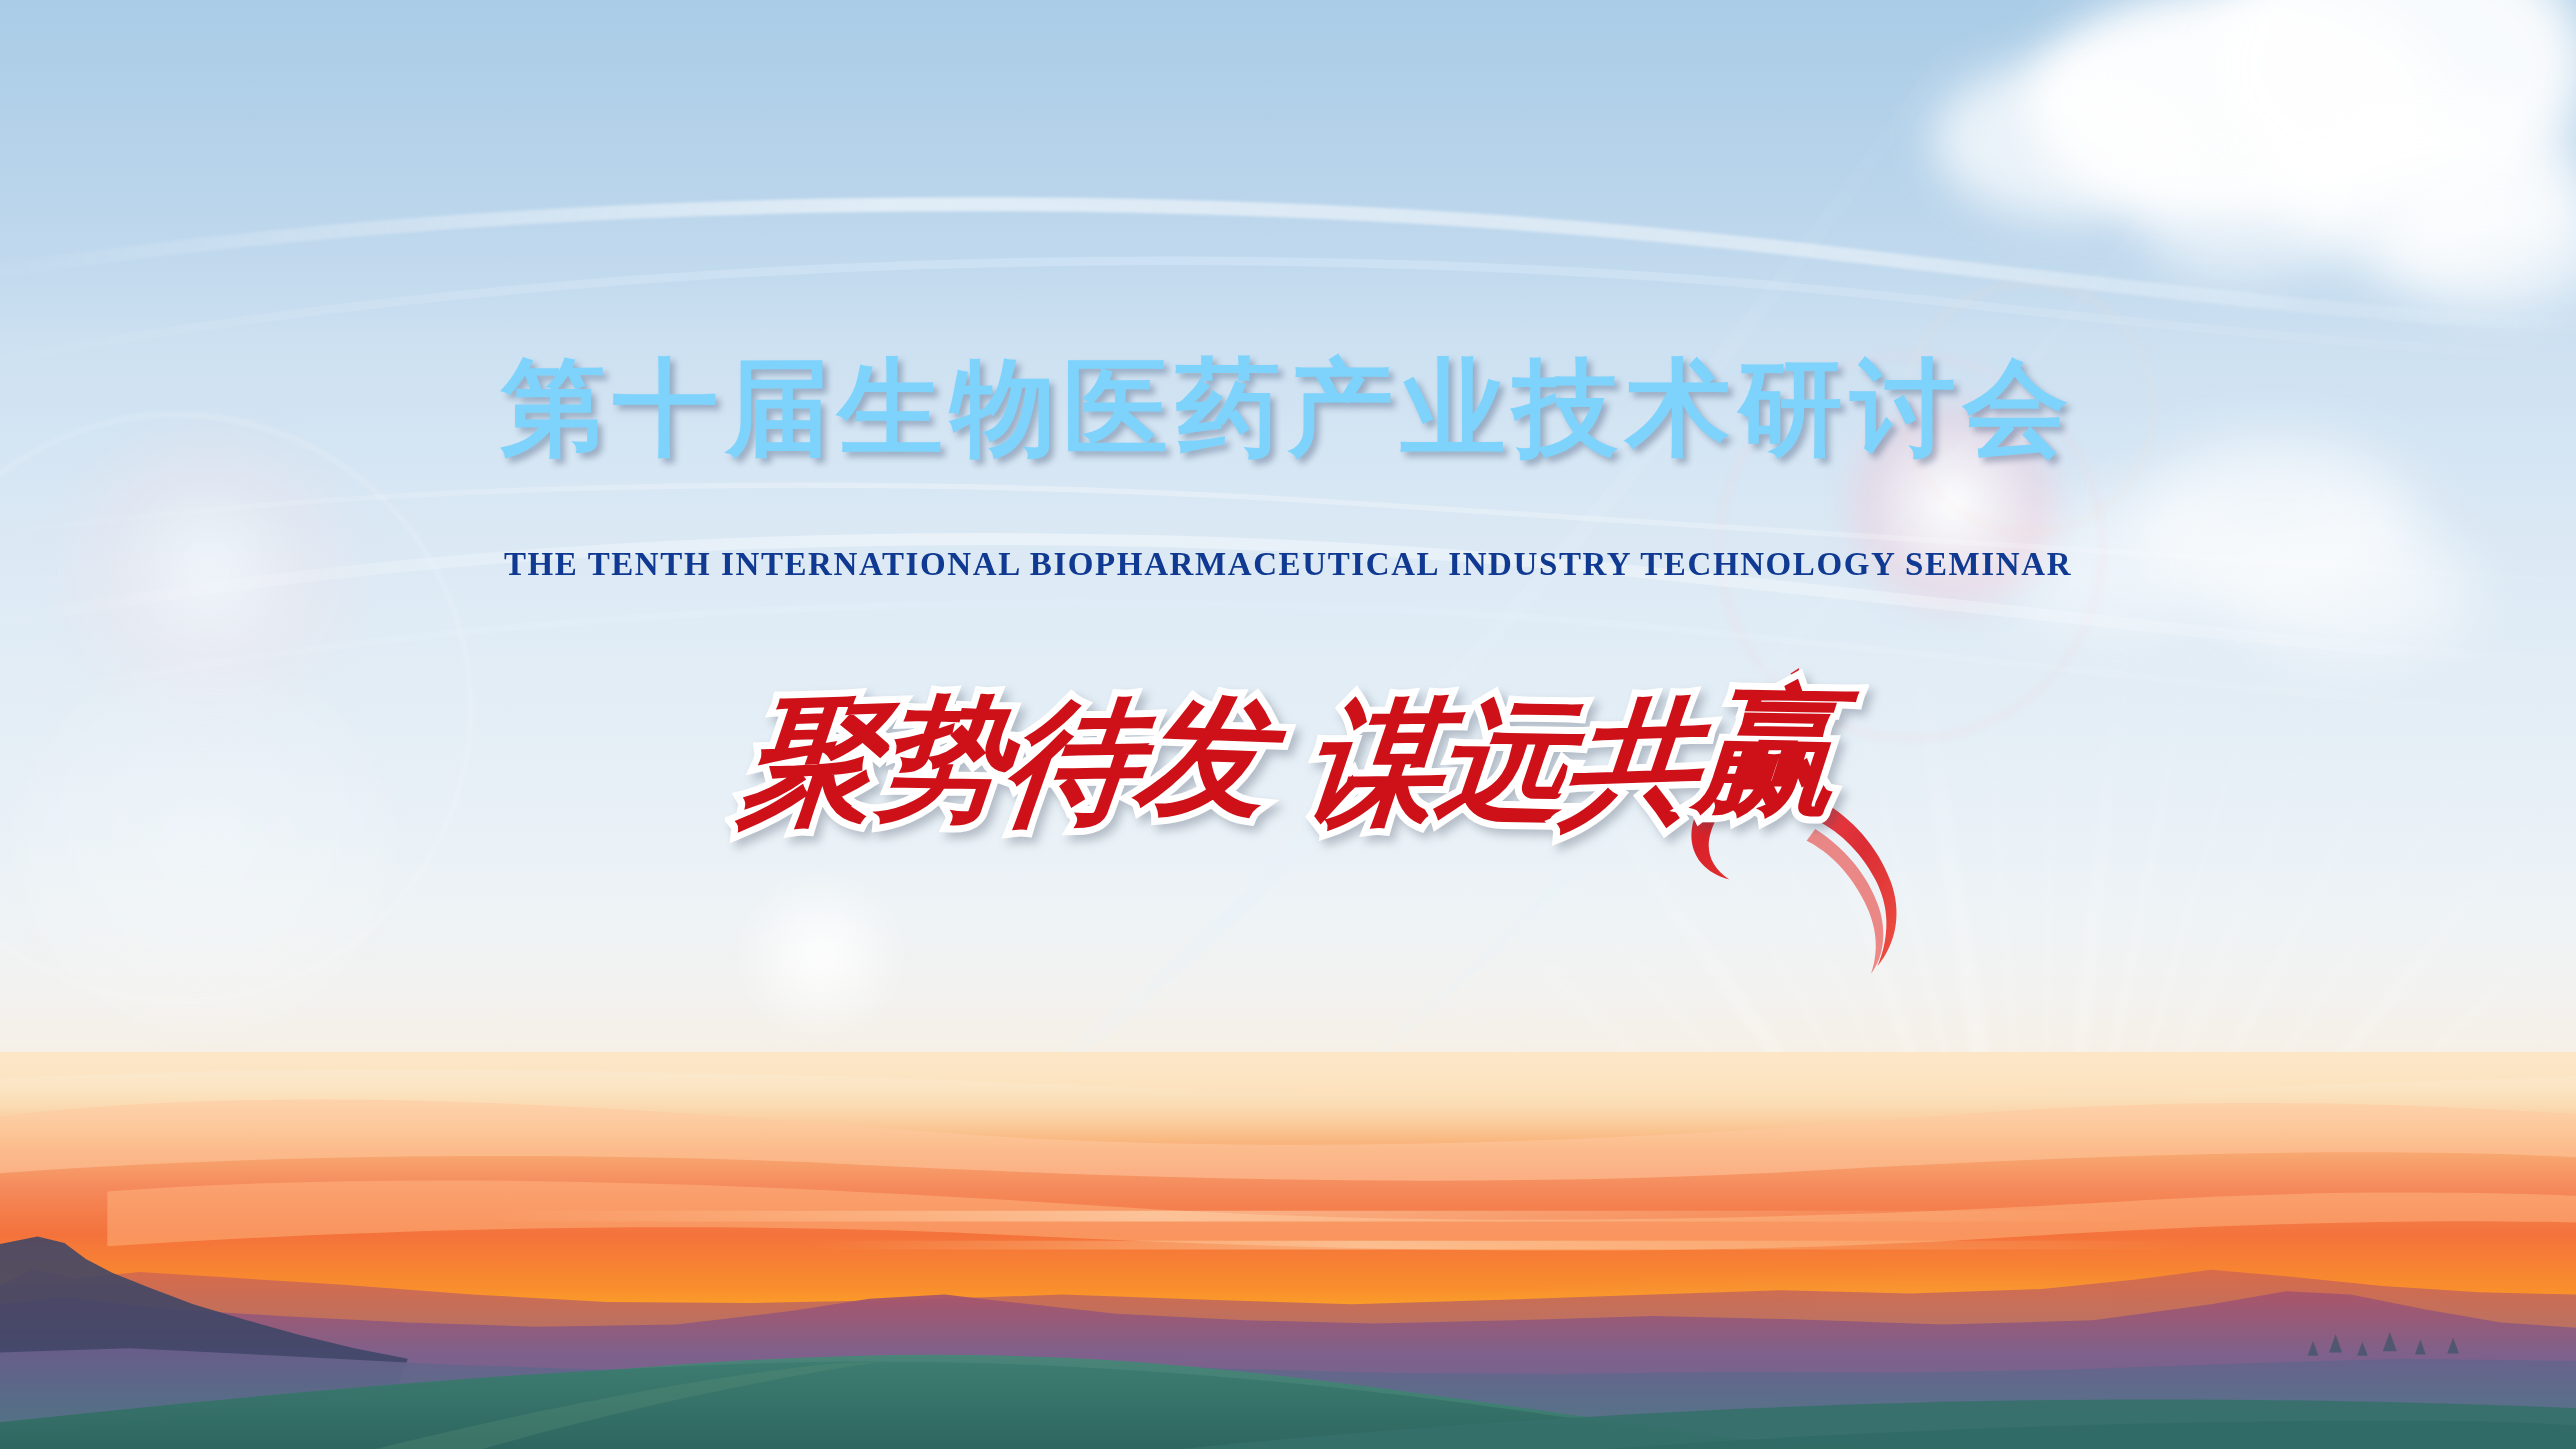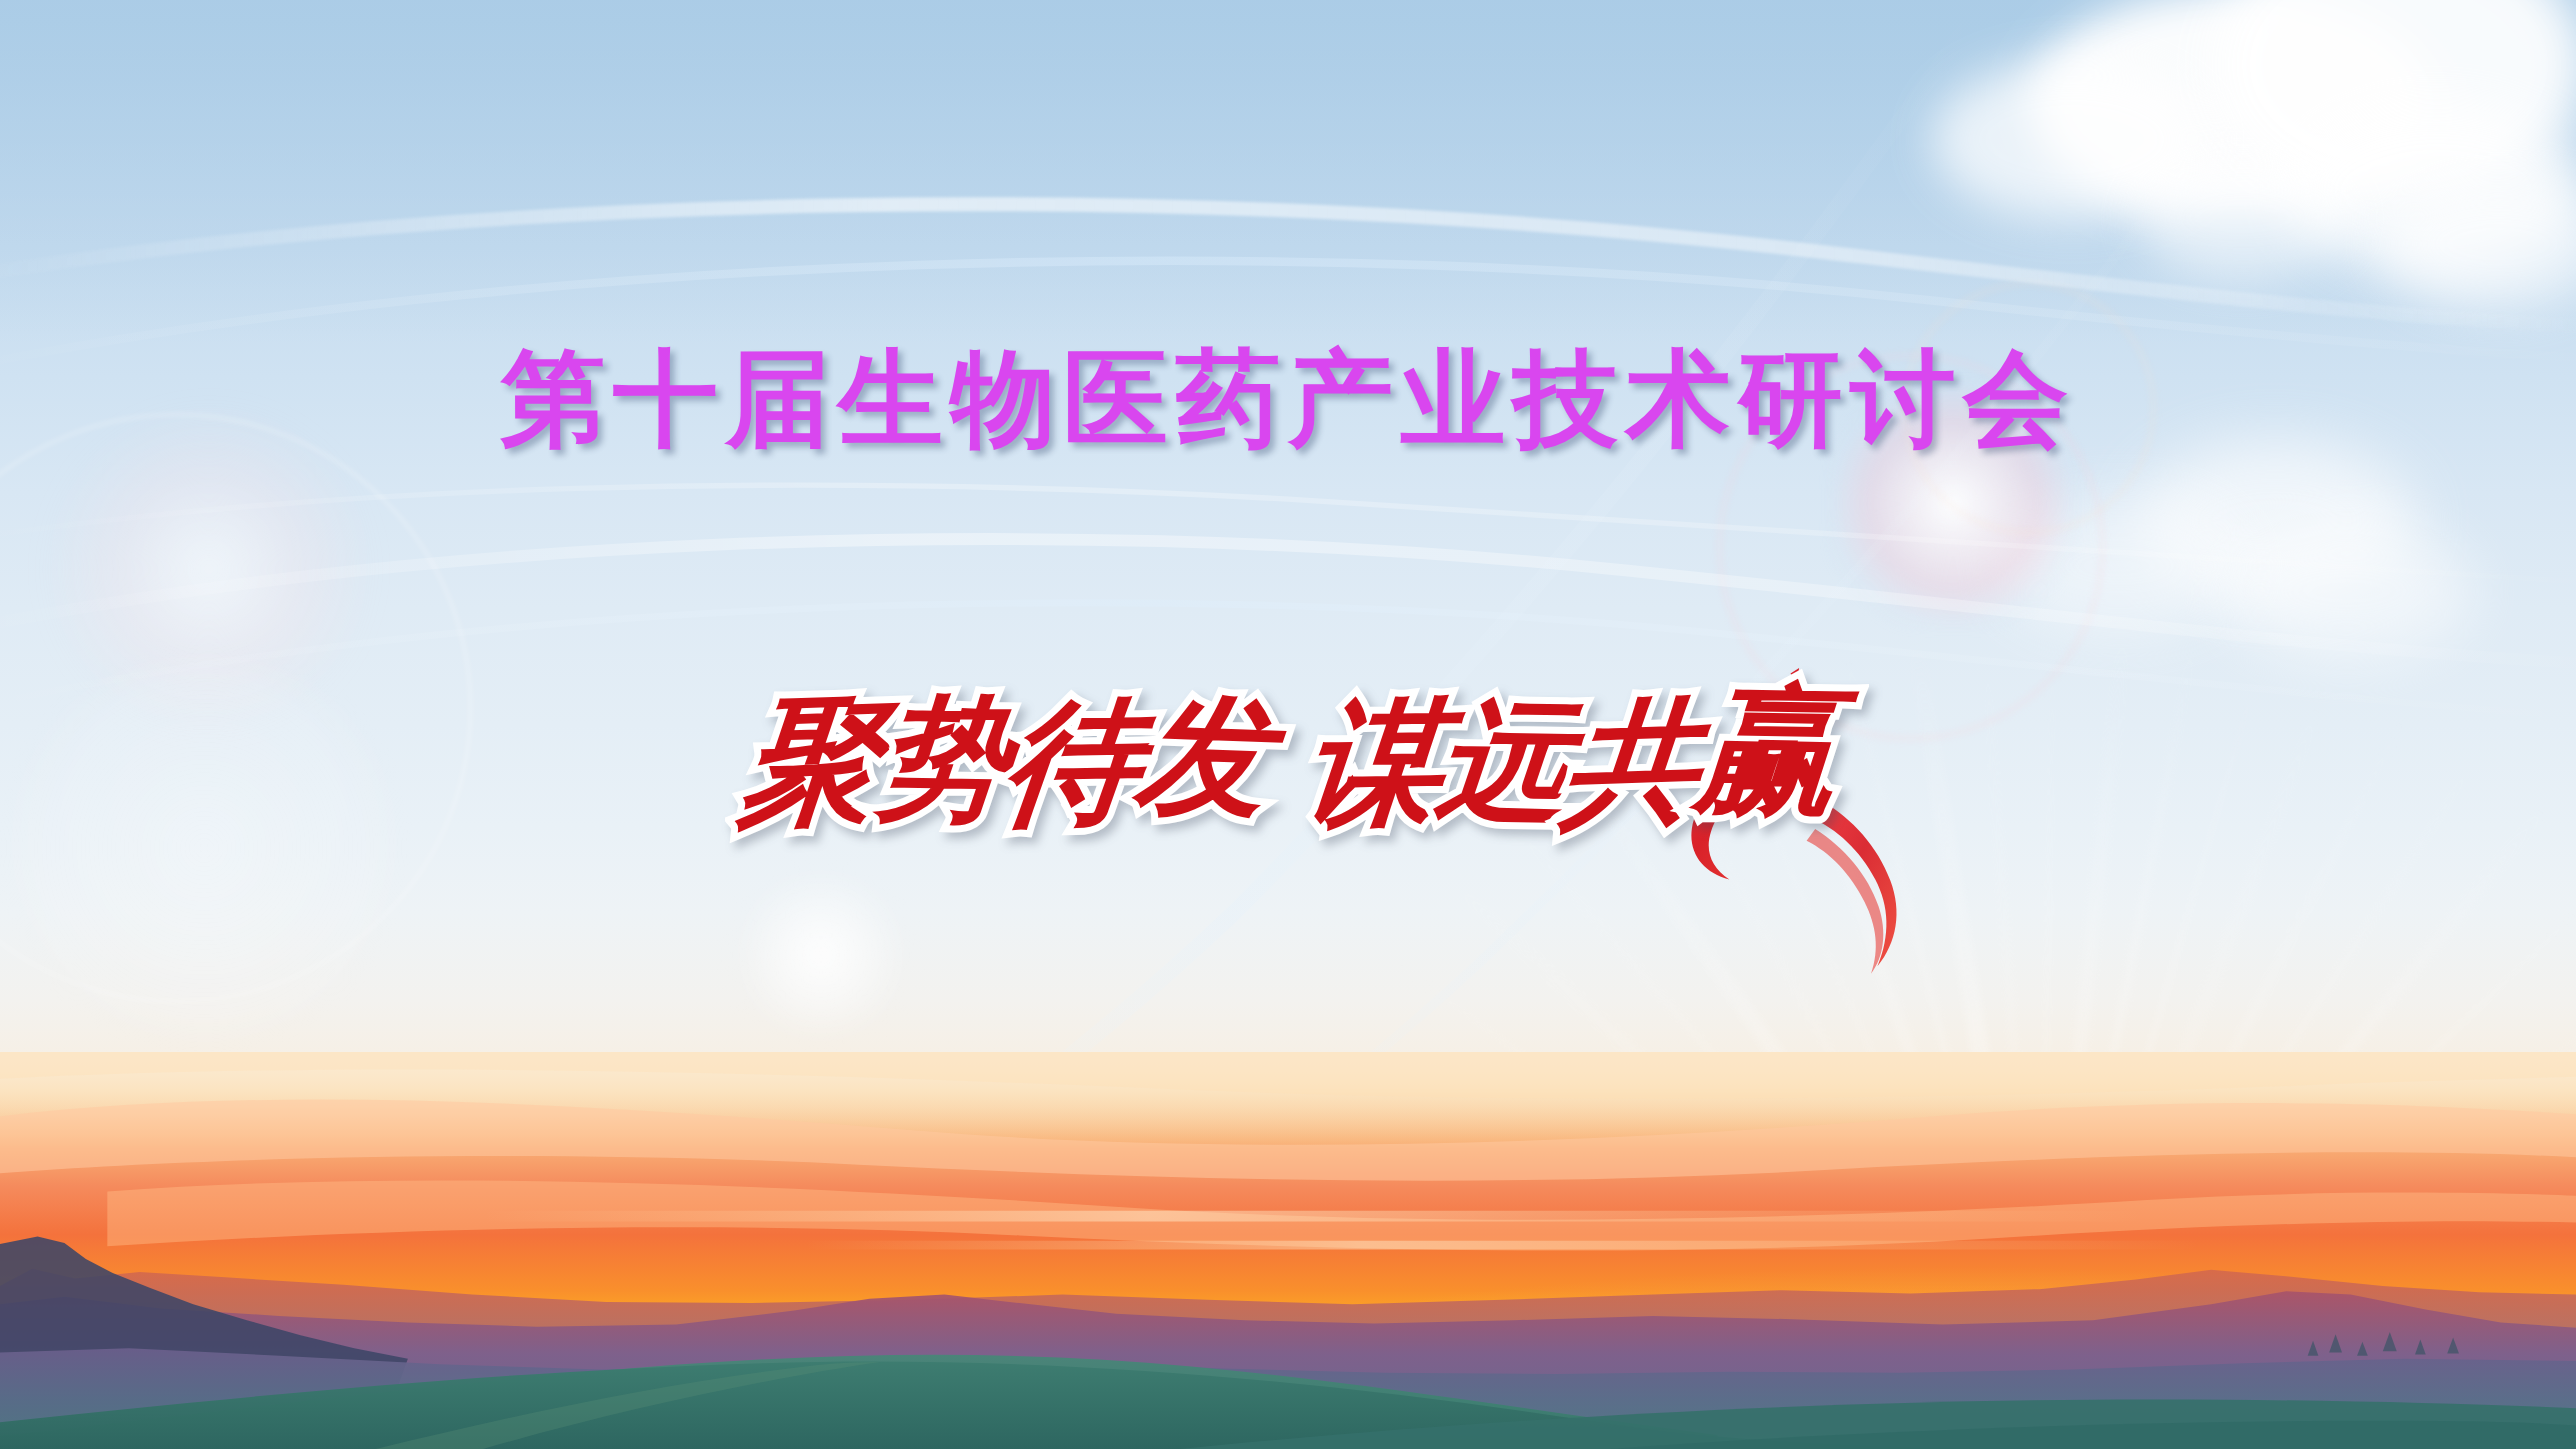--- a/index.html
+++ b/index.html
@@ -114,25 +114,25 @@
   .streaks svg{position:absolute;left:0;top:0;width:2576px;height:1449px;}
 
   
   .land{position:absolute;left:0;bottom:0;width:100%;height:397px;overflow:hidden;}
   .land svg{position:absolute;left:0;top:0;width:2576px;height:397px;}
 
   
   .title{
     position:absolute;left:0;top:355px;width:100%;
     text-align:center;
-    font-family:Liberation Mono, monospace;
+    font-family:Liberation Sans, sans-serif;
     font-weight:700;
     font-size:105px;
     letter-spacing:7.5px;
-    color:#d946ef;
+    color:#7dd3fc;
     text-shadow:4.8px 4.8px 5.9px rgba(40,60,100,.33);
     white-space:nowrap;
     line-height:1;
   }
   .subtitle{
     position:absolute;left:0;top:546px;width:100%;
     text-align:center;
     font-family:"Liberation Serif","DejaVu Serif",serif;
     font-weight:700;
     font-size:33px;
@@ -280,20 +280,21 @@
       <path d="M-100,690 C1000,470 2400,430 3600,560 C4100,615 4600,660 4900,670" fill="none" stroke="url(#sg2)" stroke-width="16" opacity=".6"></path>
       <path d="M-100,1180 C700,1010 1900,950 3000,1060 C3800,1140 4400,1220 4900,1240" fill="none" stroke="url(#sg)" stroke-width="22" opacity=".55"></path>
       <path d="M-100,1330 C800,1120 2100,1070 3200,1180 C3900,1250 4500,1320 4900,1340" fill="none" stroke="url(#sg2)" stroke-width="13" opacity=".5"></path>
       <path d="M-100,1010 C600,900 1500,880 2400,930 C3200,975 4000,1040 4900,1090" fill="none" stroke="url(#sg)" stroke-width="10" opacity=".4"></path>
       <path d="M3700,0 C3350,500 2900,1100 2300,1700 C1900,2080 1500,2330 1150,2520" fill="none" stroke="url(#sg2)" stroke-width="30" opacity=".30"></path>
       <path d="M4250,60 C3900,560 3400,1180 2750,1800 C2350,2170 1950,2420 1600,2600" fill="none" stroke="url(#sg2)" stroke-width="18" opacity=".22"></path>
     </svg>
   </div>
 
   <div class="title">第十届生物医药产业技术研讨会</div>
+  <div class="subtitle">THE TENTH INTERNATIONAL BIOPHARMACEUTICAL INDUSTRY TECHNOLOGY SEMINAR</div>
 
   <div class="ribbon">
     <svg viewBox="0 0 520 600" width="279" height="322">
       <defs>
         <linearGradient id="rb" x1="0" y1="0" x2="1" y2="1">
           <stop offset="0" stop-color="#f0262c"></stop>
           <stop offset=".45" stop-color="#d8121a"></stop>
           <stop offset="1" stop-color="#ef3a2a"></stop>
         </linearGradient>
       </defs>

